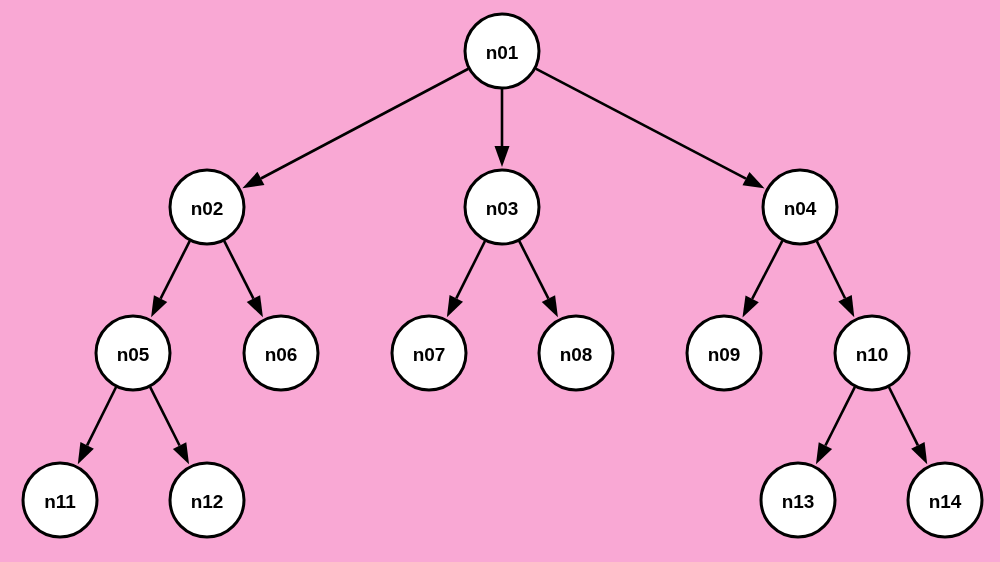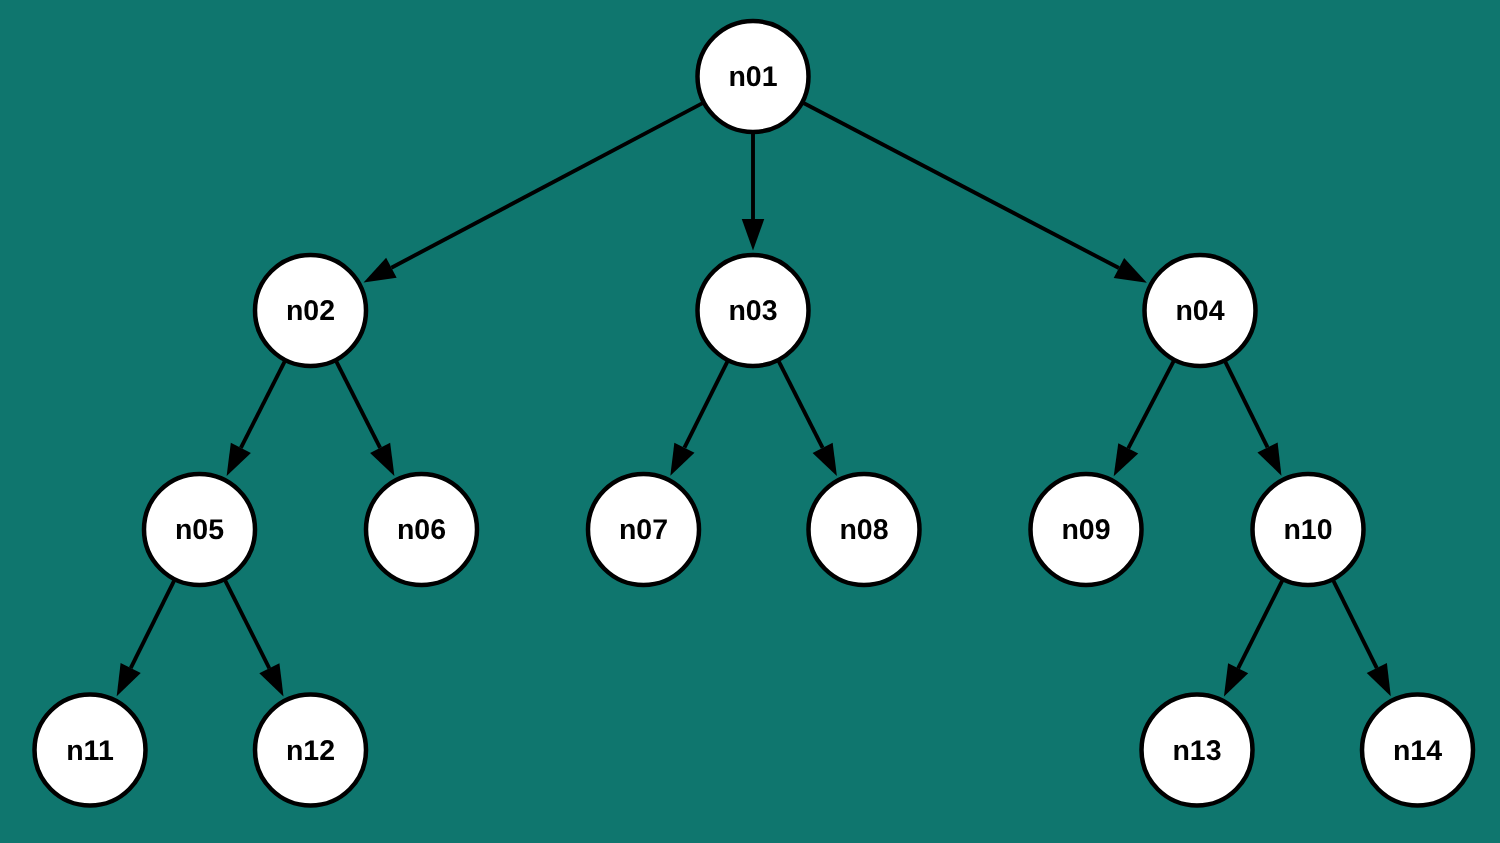--- a/index.html
+++ b/index.html
@@ -10,21 +10,21 @@
   body {
     width: 1000px;
     height: 562px;
     font-family: "Liberation Sans", sans-serif;
     overflow: hidden;
   }
   #diagram-root {
     position: relative;
     width: 1000px;
     height: 562px;
-    background: #0f766e;
+    background: #f9a8d4;
   }
   svg#tree-svg {
     display: block;
     width: 1000px;
     height: 562px;
   }
   .node-circle {
     fill: #ffffff;
     stroke: #000000;
     stroke-width: 3;

